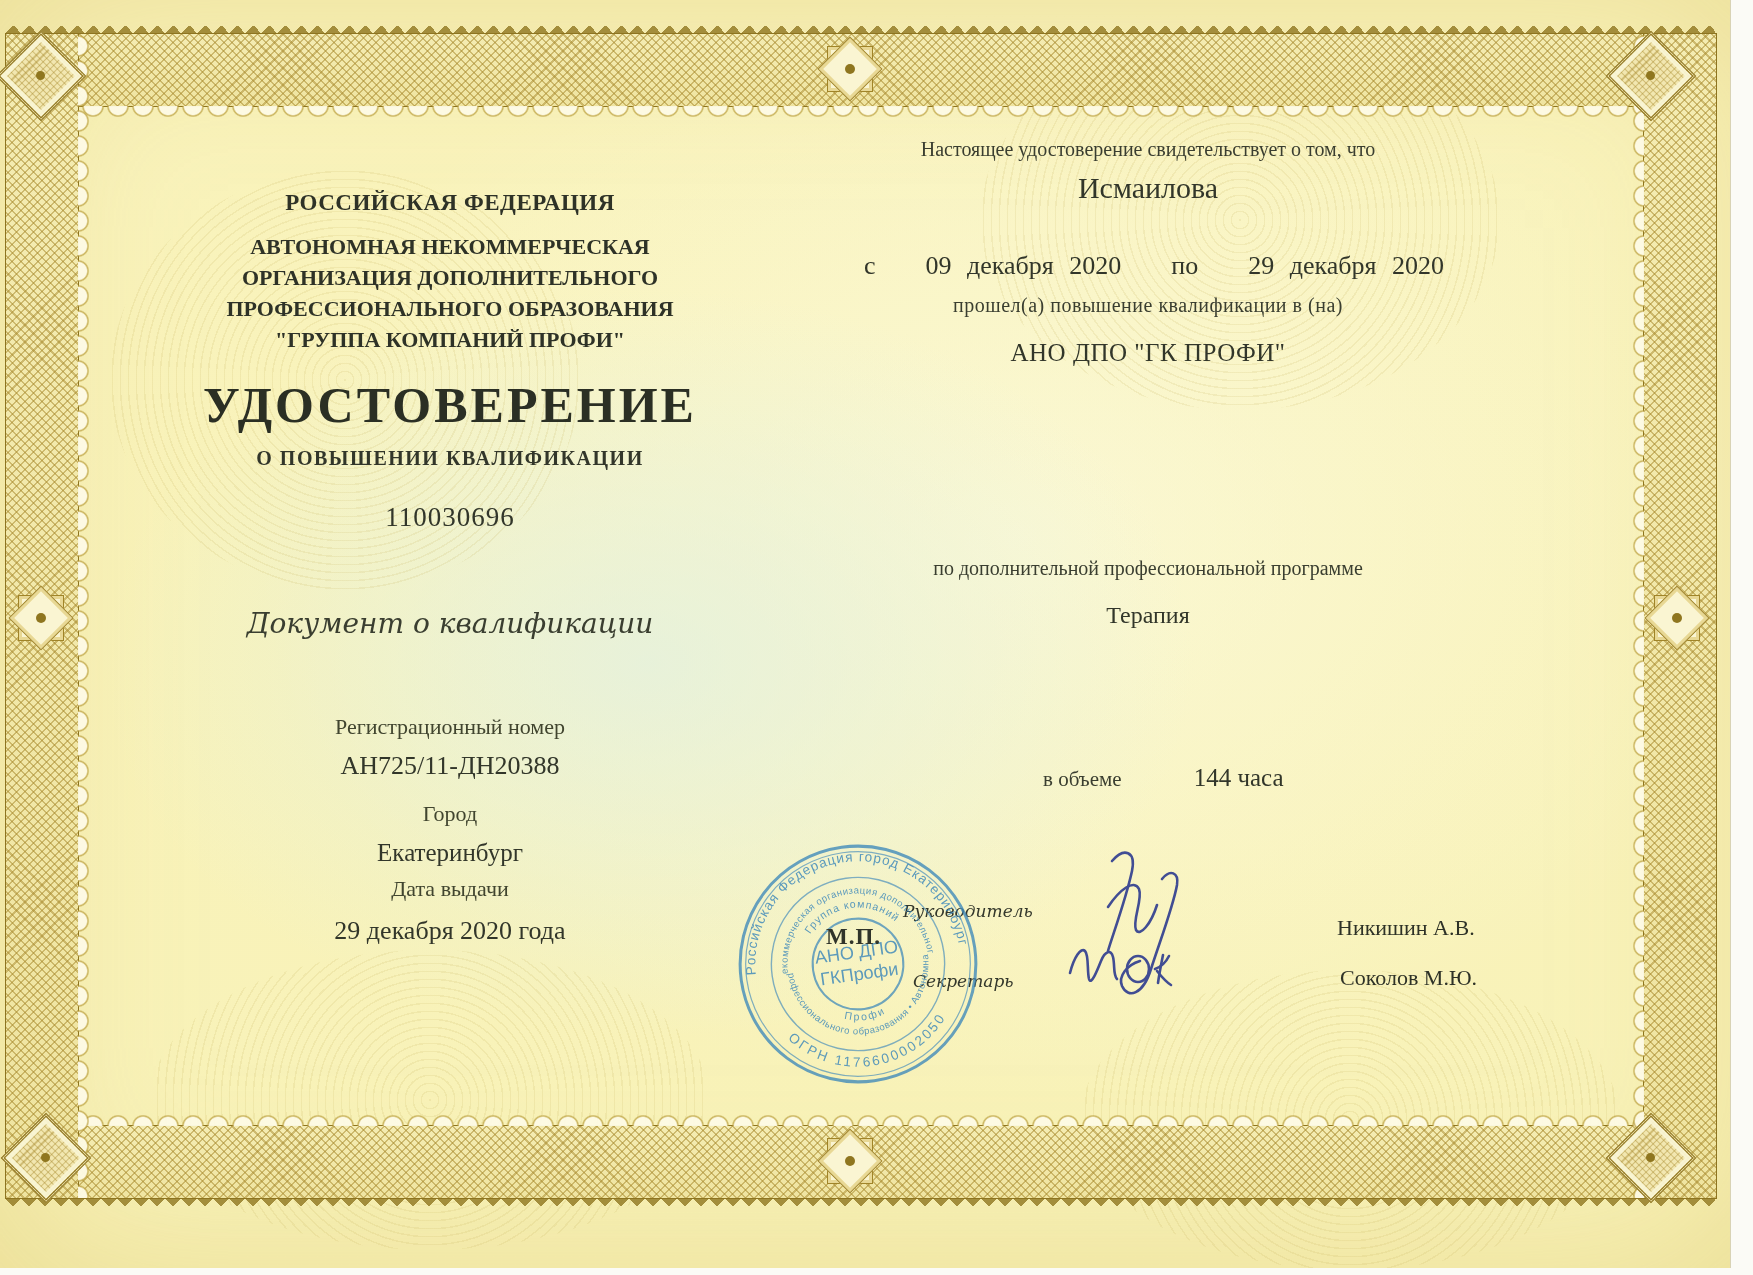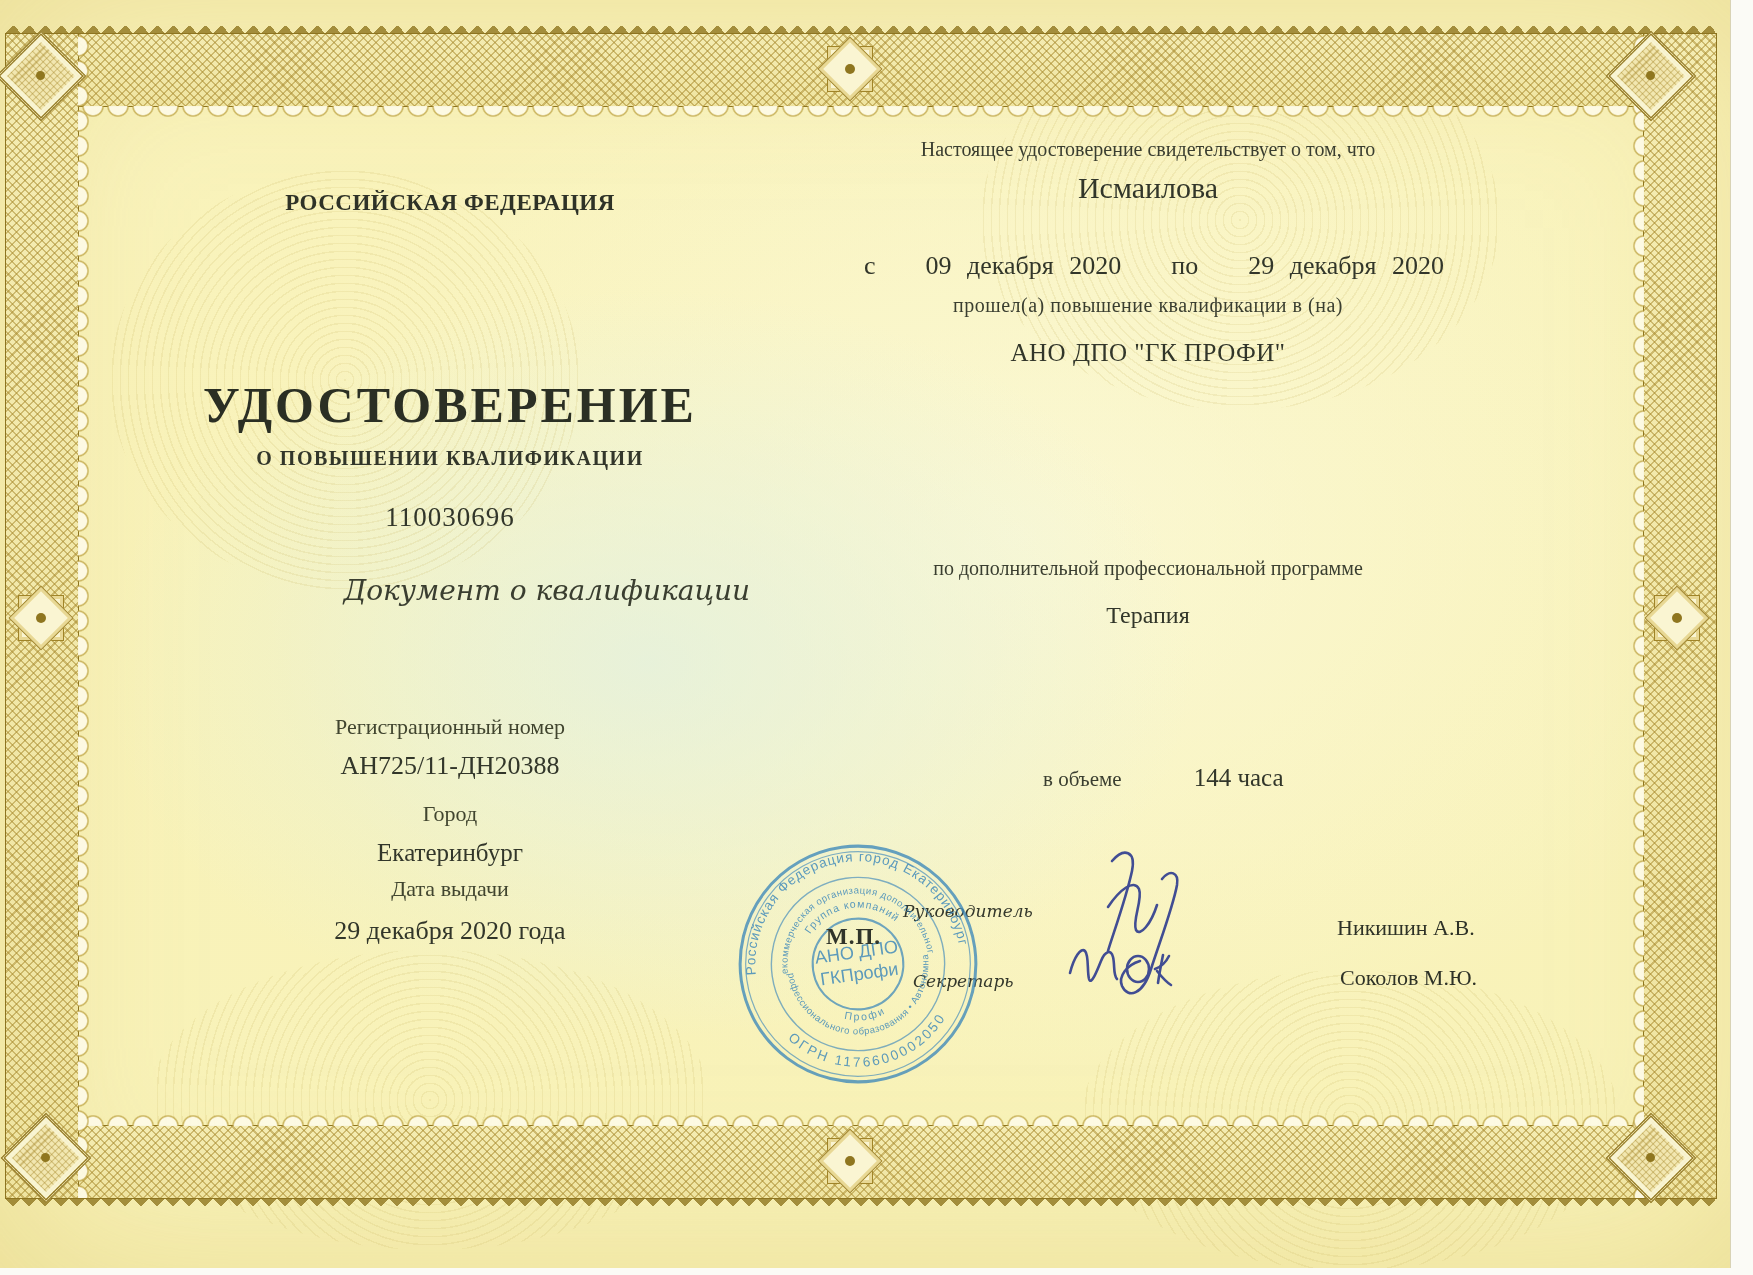--- a/index.html
+++ b/index.html
@@ -67,21 +67,21 @@
 
   .t{position:absolute;text-align:center;}
   .lc{left:150px;width:600px;}
   .rc{left:858px;width:580px;}
 
   .country{top:190px;font-size:23px;font-weight:bold;letter-spacing:.5px;color:#2e3227;}
   .orgname{top:231px;font-size:22px;font-weight:bold;line-height:31px;color:#2e3227;}
   .title{top:376px;font-size:50px;font-weight:bold;letter-spacing:3px;color:#2b2f24;}
   .subtitle{top:447px;font-size:20px;font-weight:bold;letter-spacing:1.5px;}
   .blanknum{top:502px;font-size:27px;letter-spacing:1px;}
-  .doctype{top:574px;font-size:28px;font-style:italic;font-family:"DejaVu Serif",serif;color:#3a3e30;text-align:right;}
+  .doctype{top:607px;font-size:28px;font-style:italic;font-family:"DejaVu Serif",serif;color:#3a3e30;}
   .reglabel{top:702px;font-size:22px;color:#41452f;margin-top:12px;}
   .regnum{top:751px;font-size:26px;}
   .citylabel{top:801px;font-size:22px;color:#41452f;}
   .city{top:839px;font-size:25px;}
   .datelabel{top:876px;font-size:22px;color:#41452f;}
   .issuedate{top:916px;font-size:26px;}
 
   .intro{top:138px;font-size:20px;color:#3a3e30;}
   .surname{top:171px;font-size:30px;}
   .fullname{top:209px;font-size:30px;}
@@ -154,20 +154,26 @@
       <div class="sq r45"></div>
       <div class="mdot"></div>
     </div>
   <div class="medallion med-right">
       <div class="sq"></div>
       <div class="sq r45"></div>
       <div class="mdot"></div>
     </div>
 
   <div class="t lc country">РОССИЙСКАЯ ФЕДЕРАЦИЯ</div>
+  <div class="t lc orgname">
+    <div>АВТОНОМНАЯ НЕКОММЕРЧЕСКАЯ</div>
+    <div>ОРГАНИЗАЦИЯ ДОПОЛНИТЕЛЬНОГО</div>
+    <div>ПРОФЕССИОНАЛЬНОГО ОБРАЗОВАНИЯ</div>
+    <div>"ГРУППА КОМПАНИЙ ПРОФИ"</div>
+  </div>
   <div class="t lc title">УДОСТОВЕРЕНИЕ</div>
   <div class="t lc subtitle">О ПОВЫШЕНИИ КВАЛИФИКАЦИИ</div>
   <div class="t lc blanknum">110030696</div>
   <div class="t lc doctype">Документ о квалификации</div>
   <div class="t lc reglabel">Регистрационный номер</div>
   <div class="t lc regnum">АН725/11-ДН20388</div>
   <div class="t lc city">Екатеринбург</div>
   <div class="t lc citylabel">Город</div>
   <div class="t lc datelabel">Дата выдачи</div>
   <div class="t lc issuedate">29 декабря 2020 года</div>

